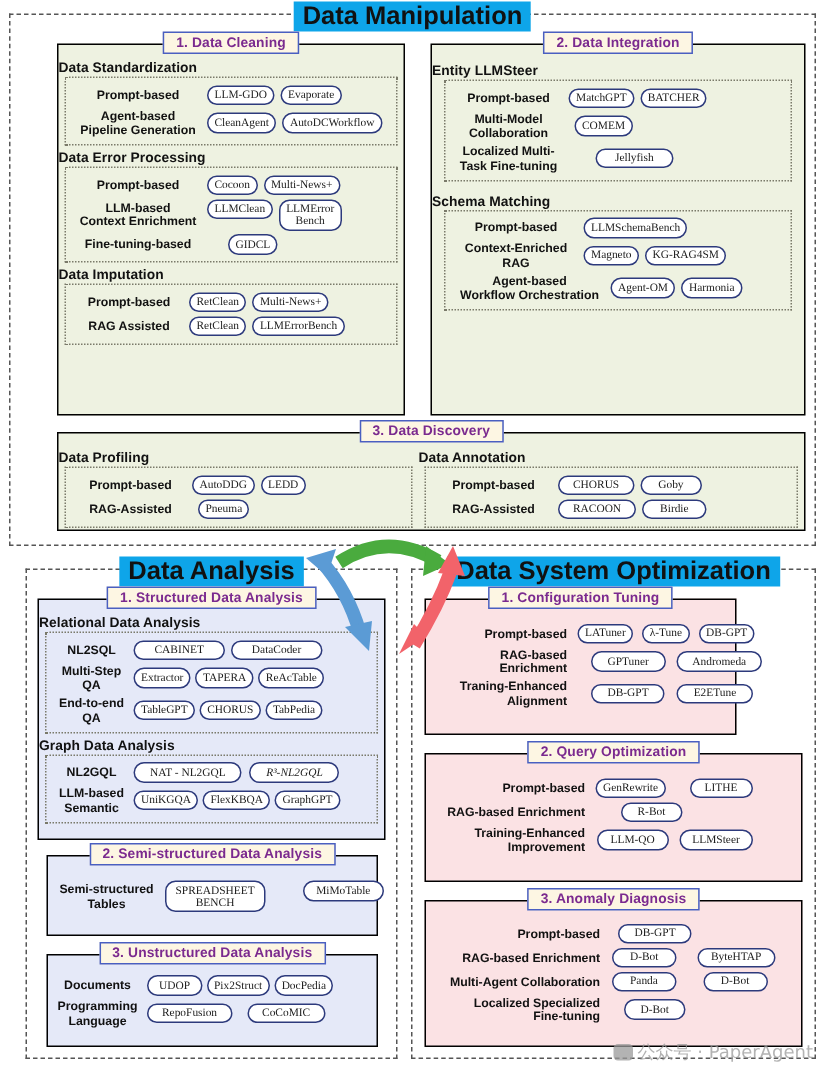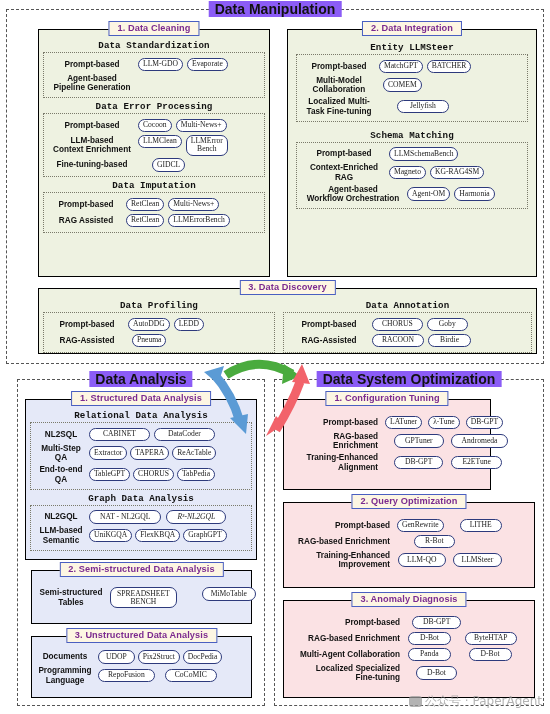--- a/index.html
+++ b/index.html
@@ -6,42 +6,42 @@
   html,body { background:#ffffff; }
   body {
     width:550px; height:714px;
     font-family:"Liberation Sans", sans-serif;
     position:relative; overflow:hidden;
   }
 
   
   .supergroup{ position:absolute; border:1.5px dashed #555; }
   .sg-title{
-    position:absolute; top:-9px; background:#8b5cf6; padding:0 6px;
-    font-weight:bold; font-size:14px; color:#111; white-space:nowrap;
+    position:absolute; top:-9px; background:#0ea5e9; padding:0 6px;
+    font-weight:bold; font-size:17px; color:#111; white-space:nowrap;
   }
 
   
   .module{ position:absolute; border:1.6px solid #000; }
   .module.green { background:#eef2e1; }
   .module.blue  { background:#e5e9f8; }
   .module.pink  { background:#fbe2e4; }
 
   
   .pill{
     position:absolute; top:-9px; left:50%; transform:translateX(-50%);
     background:#fdf6e3; border:1.3px solid #4a5fc1;
     padding:1px 8px 2px; font-size:9.2px; font-weight:bold;
     color:#7b2a8f; white-space:nowrap; z-index:4; letter-spacing:.1px;
   }
 
   
   .subtitle{
-    text-align:center; font-weight:bold; font-size:9.2px; color:#111;
-    margin:2px 0 1px; letter-spacing:.05px;font-family:Liberation Mono, monospace;
+    font-weight:bold; font-size:9.2px; color:#111;
+    margin:2px 0 1px; letter-spacing:.05px;
   }
 
   
   .dotbox{ border:1.2px dotted #7a7a6a; margin:0 4px 3px; padding:2px 2px; }
 
   
   .row{ display:flex; align-items:center; margin:2.5px 0; }
   .rlabel{
     font-weight:bold; font-size:8.2px; color:#111; line-height:9.5px;
     text-align:center; flex:0 0 auto; padding:0 2px;
@@ -84,20 +84,24 @@
   <div class="dotbox">
     <div class="row">
       <div class="rlabel" style="width:92px;"><span>Prompt-based</span></div>
       <div class="chips">
         <span class="chip">LLM-GDO</span>
         <span class="chip">Evaporate</span>
       </div>
     </div>
     <div class="row">
       <div class="rlabel" style="width:92px;"><span>Agent-based<br>Pipeline Generation</span></div>
+      <div class="chips">
+        <span class="chip">CleanAgent</span>
+        <span class="chip">AutoDCWorkflow</span>
+      </div>
     </div>
   </div>
 
   <div class="subtitle">Data Error Processing</div>
   <div class="dotbox">
     <div class="row">
       <div class="rlabel" style="width:92px;"><span>Prompt-based</span></div>
       <div class="chips">
         <span class="chip">Cocoon</span>
         <span class="chip">Multi-News+</span>

